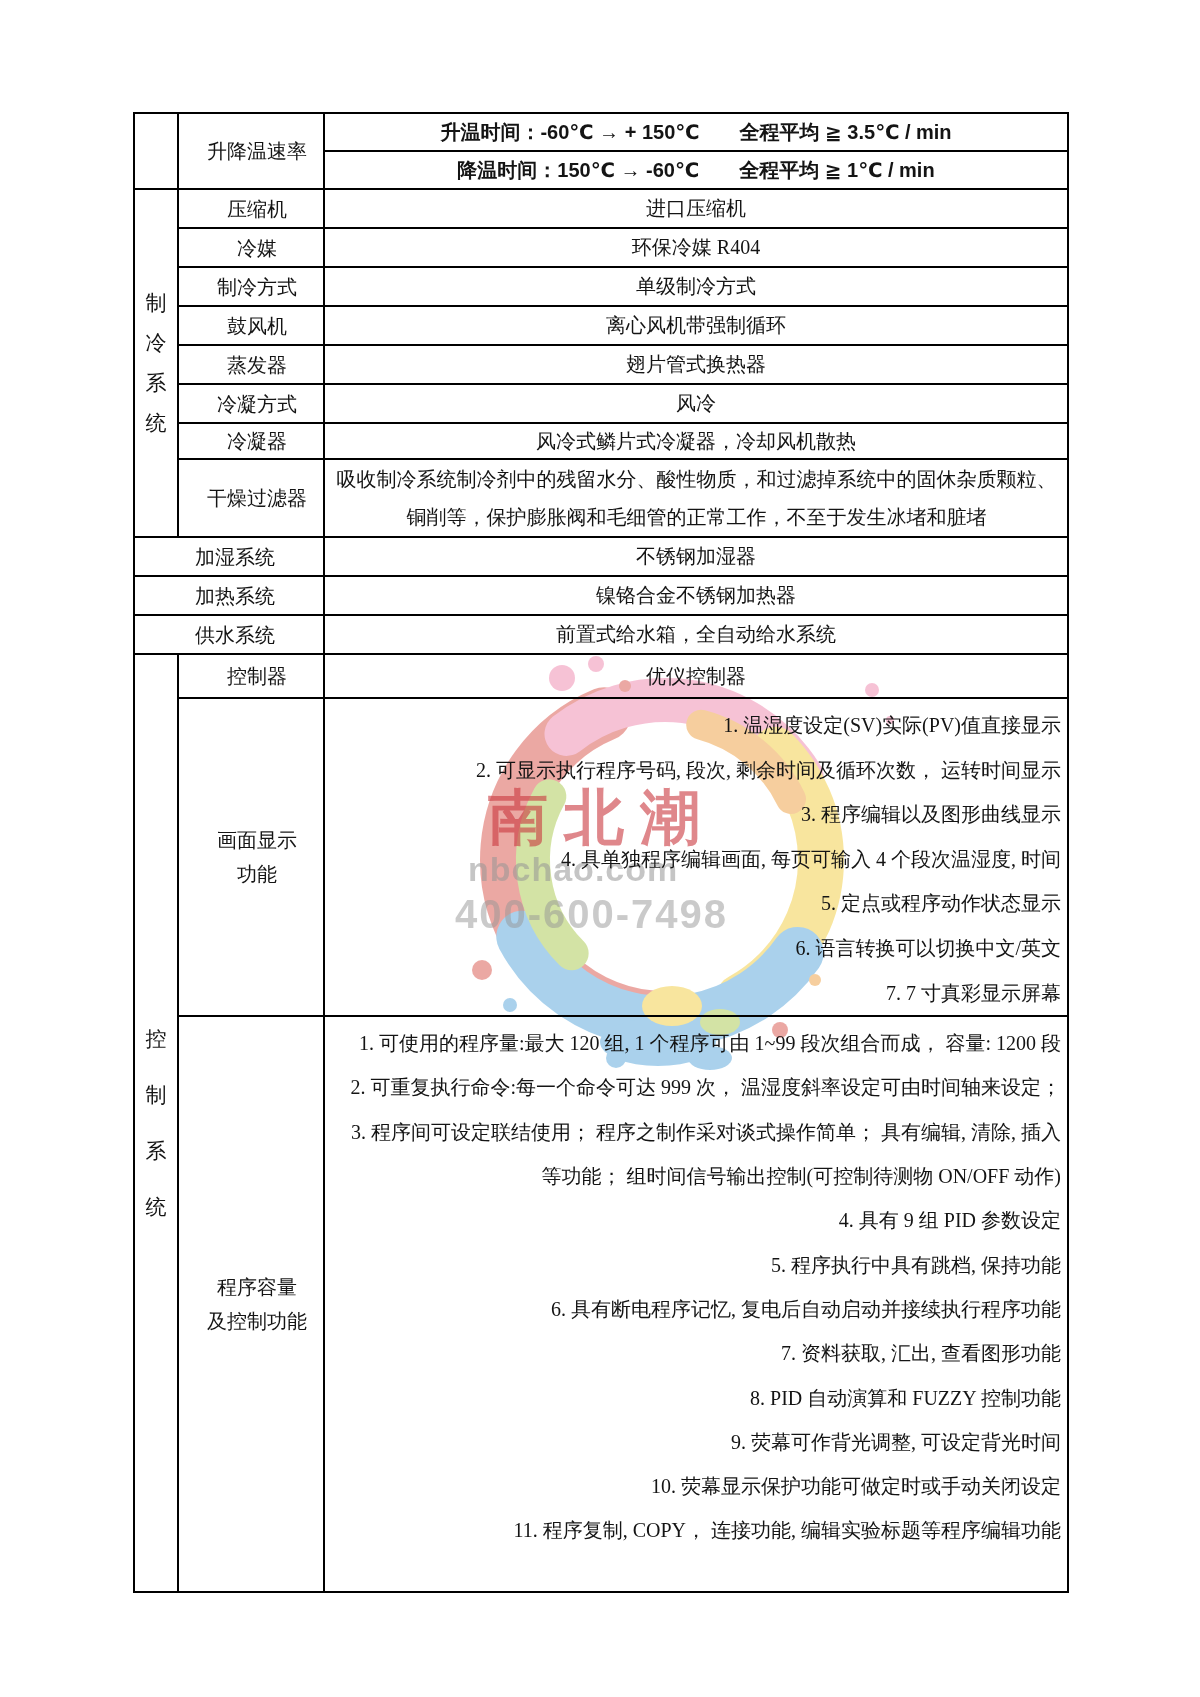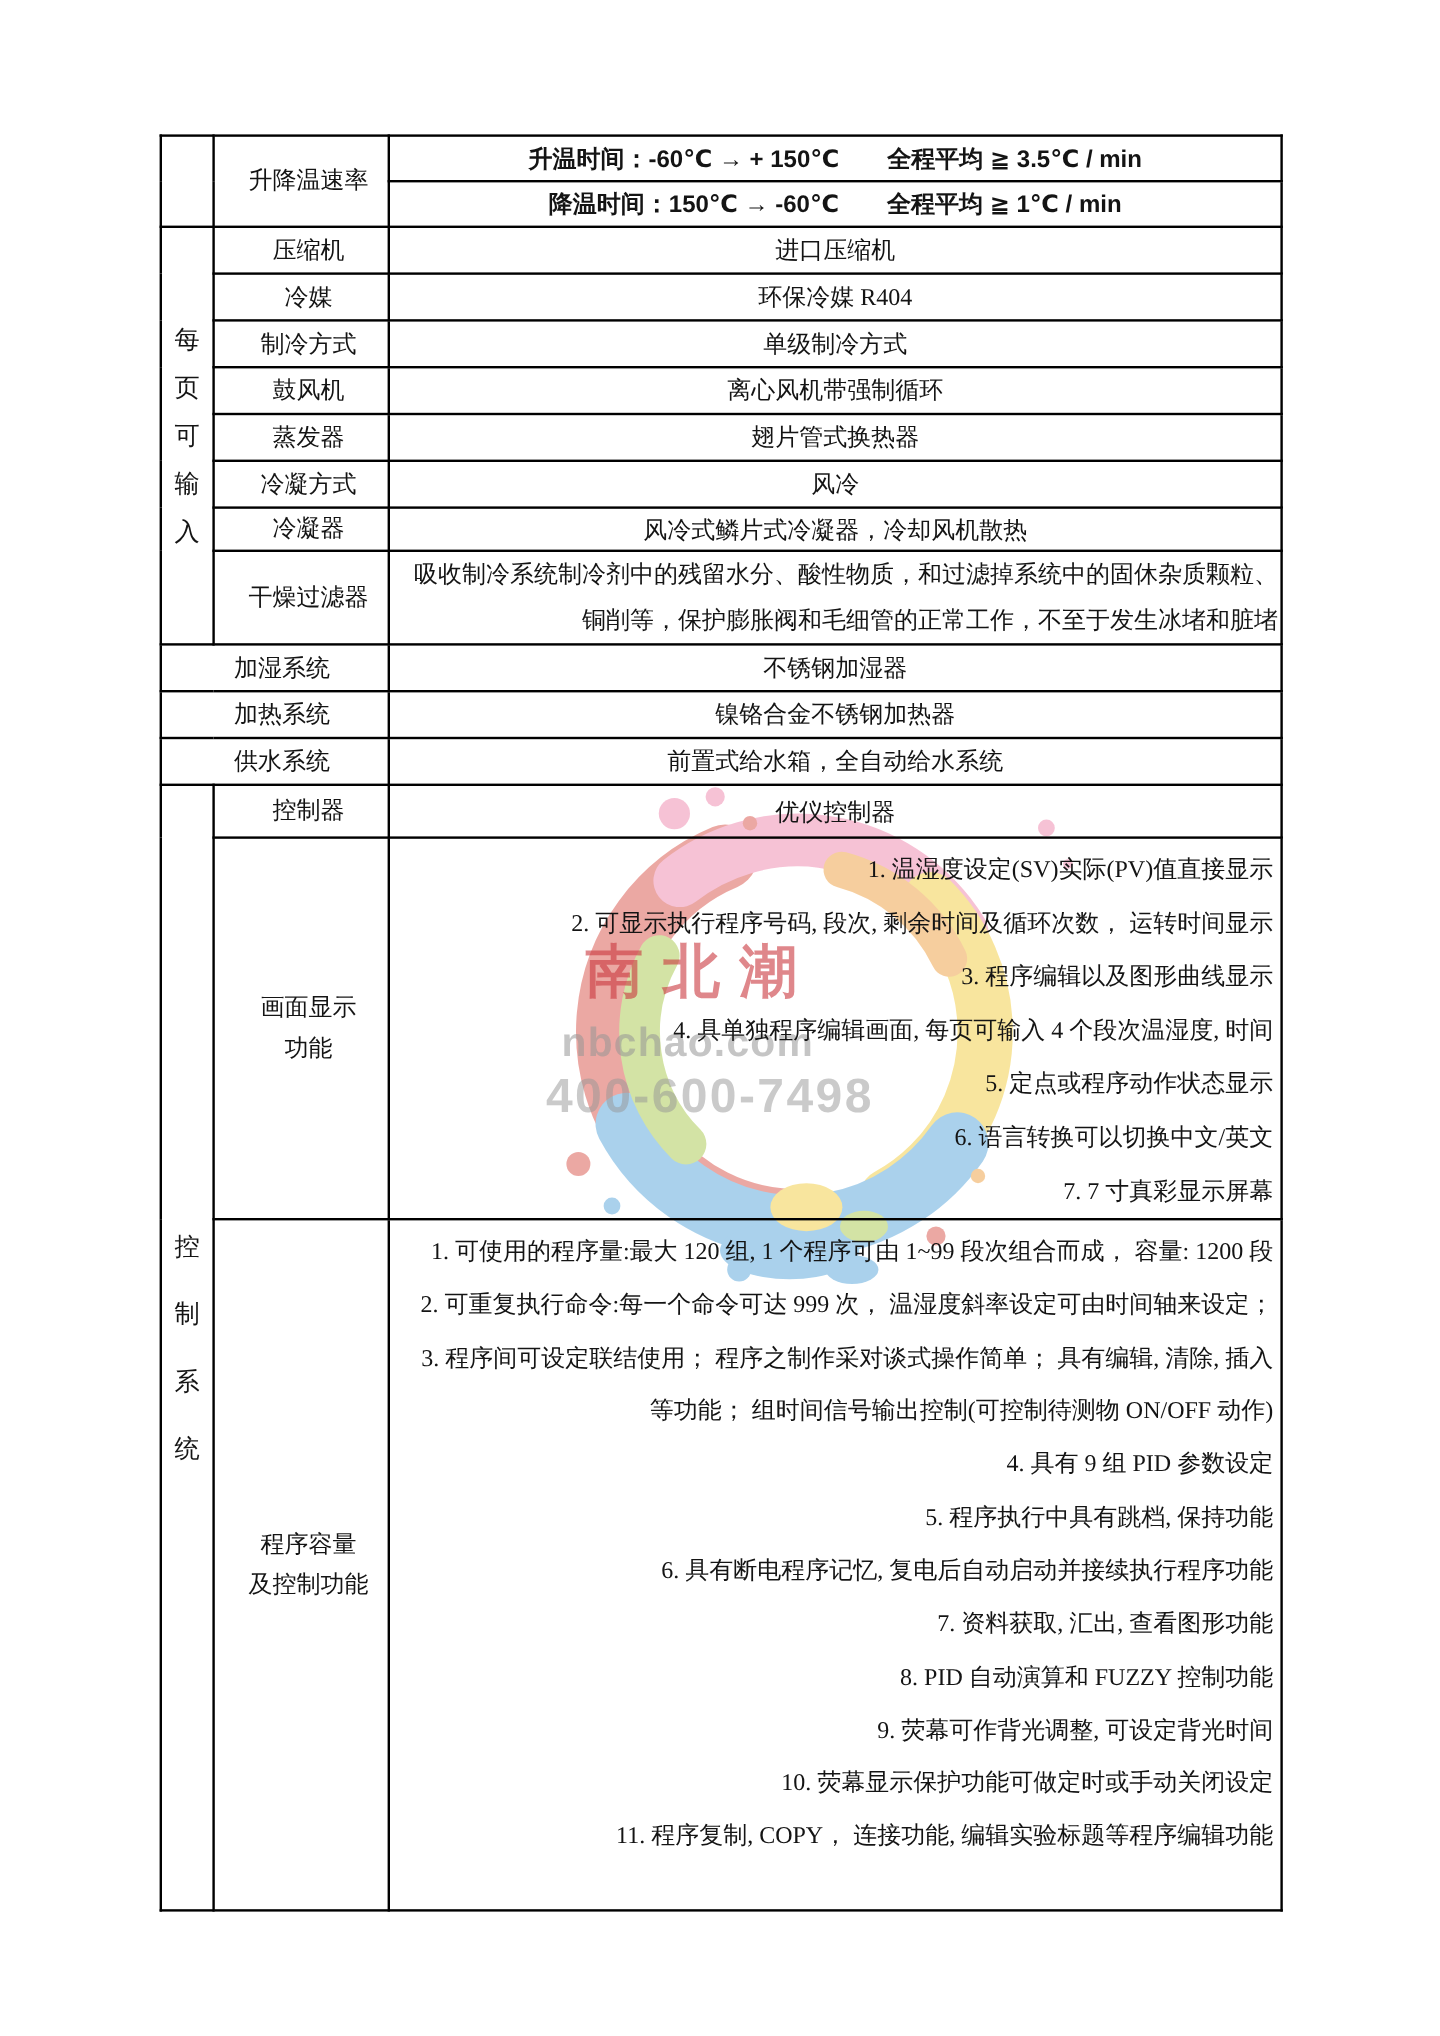--- a/index.html
+++ b/index.html
@@ -1,41 +1,41 @@
 <!DOCTYPE html>
 <html><head>
 <meta charset="utf-8">
 <style>
   html,body{margin:0;padding:0;background:#ffffff;}
   .page{position:relative;width:1200px;height:1697px;background:#ffffff;overflow:hidden;
         font-family:"Liberation Serif","DejaVu Serif",serif;color:#141414;}
   
   .watermark{position:absolute;z-index:0;}
-  .wm-brand{position:absolute;left:488px;top:778px;font-size:48px;font-weight:bold;
+  .wm-brand{position:absolute;left:488px;top:778px;font-size:60px;font-weight:bold;
             font-family:"Liberation Sans",sans-serif;letter-spacing:16px;
             color:rgba(201,55,62,0.60);z-index:0;white-space:nowrap;}
   .wm-domain{position:absolute;left:468px;top:850px;font-size:34px;font-weight:bold;
              font-family:"Liberation Sans",sans-serif;letter-spacing:1px;
              color:rgba(150,150,150,0.55);z-index:0;white-space:nowrap;}
   .wm-phone{position:absolute;left:455px;top:892px;font-size:40px;font-weight:bold;
             font-family:"Liberation Sans",sans-serif;letter-spacing:2px;
             color:rgba(150,150,150,0.50);z-index:0;white-space:nowrap;}
   
   .spec-table{position:absolute;left:133px;top:112px;width:934px;z-index:1;
               border-collapse:collapse;table-layout:fixed;}
   .spec-table td{border:2px solid #000;padding:0;font-size:20px;text-align:center;
                  vertical-align:middle;background:transparent;overflow:hidden;}
   td.val{font-size:20px;}
   td.label{font-size:20px;line-height:34px;white-space:pre-line;padding-left:12px;}
   td.ramp-val{font-family:"Liberation Sans","DejaVu Sans",sans-serif;font-weight:bold;
               font-size:20px;white-space:pre;margin-left:44px;}
   .vert{display:inline-block;width:22px;word-break:break-all;line-height:40px;
         text-align:center;font-size:21px;}
   .vert.wide{line-height:56px;}
-  td.long{ text-align:right;line-height:38px;padding:0 2px 0 3px;}
+  td.long{ text-align:center;line-height:38px;padding:0 2px 0 3px;}
   td.list{text-align:left;vertical-align:top;}
   .list-inner{padding:4px 6px 0 14px;text-align:right;}
   .list-item{line-height:44.3px;white-space:normal;}
   .display .list-item{line-height:44.6px;}
 </style>
 </head>
 <body>
 
 <div class="page">
 
@@ -81,21 +81,21 @@
       <td rowspan="2"></td>
       <td rowspan="2" class="label">升降温速率</td>
       <td class="ramp-val">升温时间：-60℃ → + 150℃　　全程平均 ≧ 3.5℃ / min</td>
     </tr>
     <tr style="height:38px">
       <td class="ramp-val">降温时间：150℃ → -60℃　　全程平均 ≧ 1℃ / min</td>
     </tr>
 
     <tr style="height:39px">
       <td rowspan="8">
-        <span class="vert">每页可输入</span></td>
+        <span class="vert">制冷系统</span></td>
       <td class="label">压缩机</td>
       <td class="val">进口压缩机</td>
     </tr>
     <tr style="height:39px">
       <td class="label">冷媒</td>
       <td class="val">环保冷媒 R404</td>
     </tr>
     <tr style="height:39px">
       <td class="label">制冷方式</td>
       <td class="val">单级制冷方式</td>

